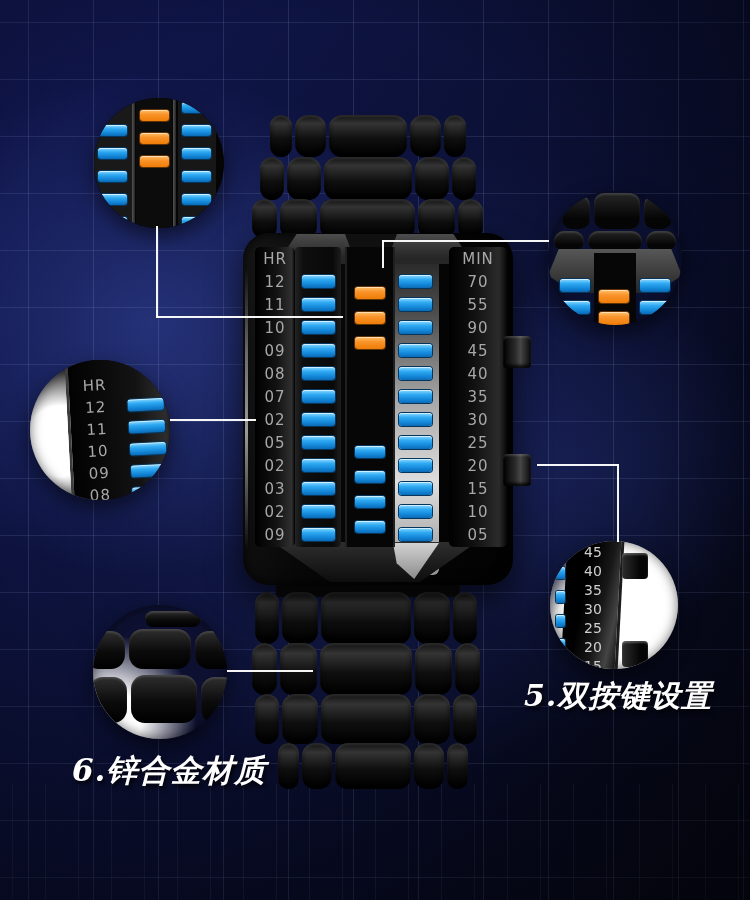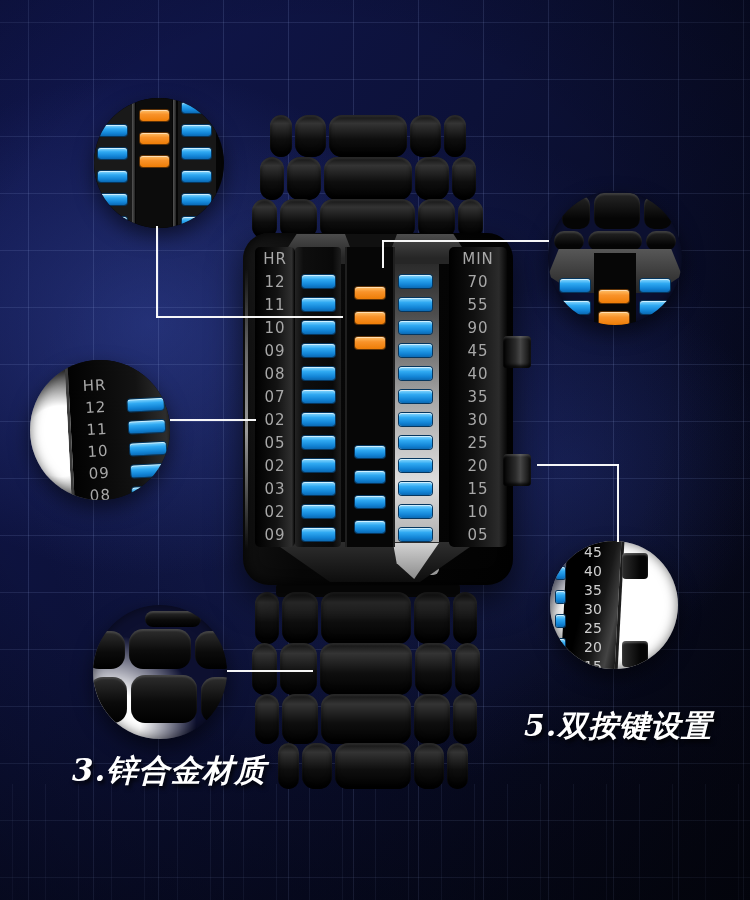--- a/index.html
+++ b/index.html
@@ -125,21 +125,21 @@
     box-shadow:inset 0 2px 2px rgba(255,255,255,.25);}
 
   
   .cline{position:absolute;background:#fff;opacity:.96;}
   .label{position:absolute;color:#fff;font-family:"DejaVu Serif",serif;font-style:italic;
     font-weight:bold;letter-spacing:1px;text-shadow:2px 3px 4px rgba(0,0,0,.85);white-space:nowrap;}
   .l1{left:10px;top:226px;font-size:34px;}
   .l2{left:20px;top:502px;font-size:31px;}
   .l3{left:72px;top:750px;font-size:31px;}
   .l4{left:584px;top:350px;font-size:31px;}
-  .l5{left:524px;top:706px;font-size:30px;}
+  .l5{left:524px;top:676px;font-size:30px;}
 </style>
 </head>
 <body>
 
 <div id="stage">
   <div class="grid"></div>
   <div class="grid2"></div>
   <div class="vignette"></div>
 
   <div>
@@ -481,15 +481,15 @@
 
   <div class="cline" style="left:156px;top:226px;width:2px;height:92px;"></div>
   <div class="cline" style="left:156px;top:316px;width:187px;height:2px;"></div>
   <div class="cline" style="left:170px;top:419px;width:86px;height:2px;"></div>
   <div class="cline" style="left:227px;top:670px;width:86px;height:2px;"></div>
   <div class="cline" style="left:382px;top:240px;width:2px;height:28px;"></div>
   <div class="cline" style="left:382px;top:240px;width:167px;height:2px;"></div>
   <div class="cline" style="left:537px;top:464px;width:82px;height:2px;"></div>
   <div class="cline" style="left:617px;top:464px;width:2px;height:78px;"></div>
 
-  <div class="label l3">3.锌合金材质</div>
+  <div class="label l3">6.锌合金材质</div>
   <div class="label l5">5.双按键设置</div>
 </div>
 
 </body></html>

